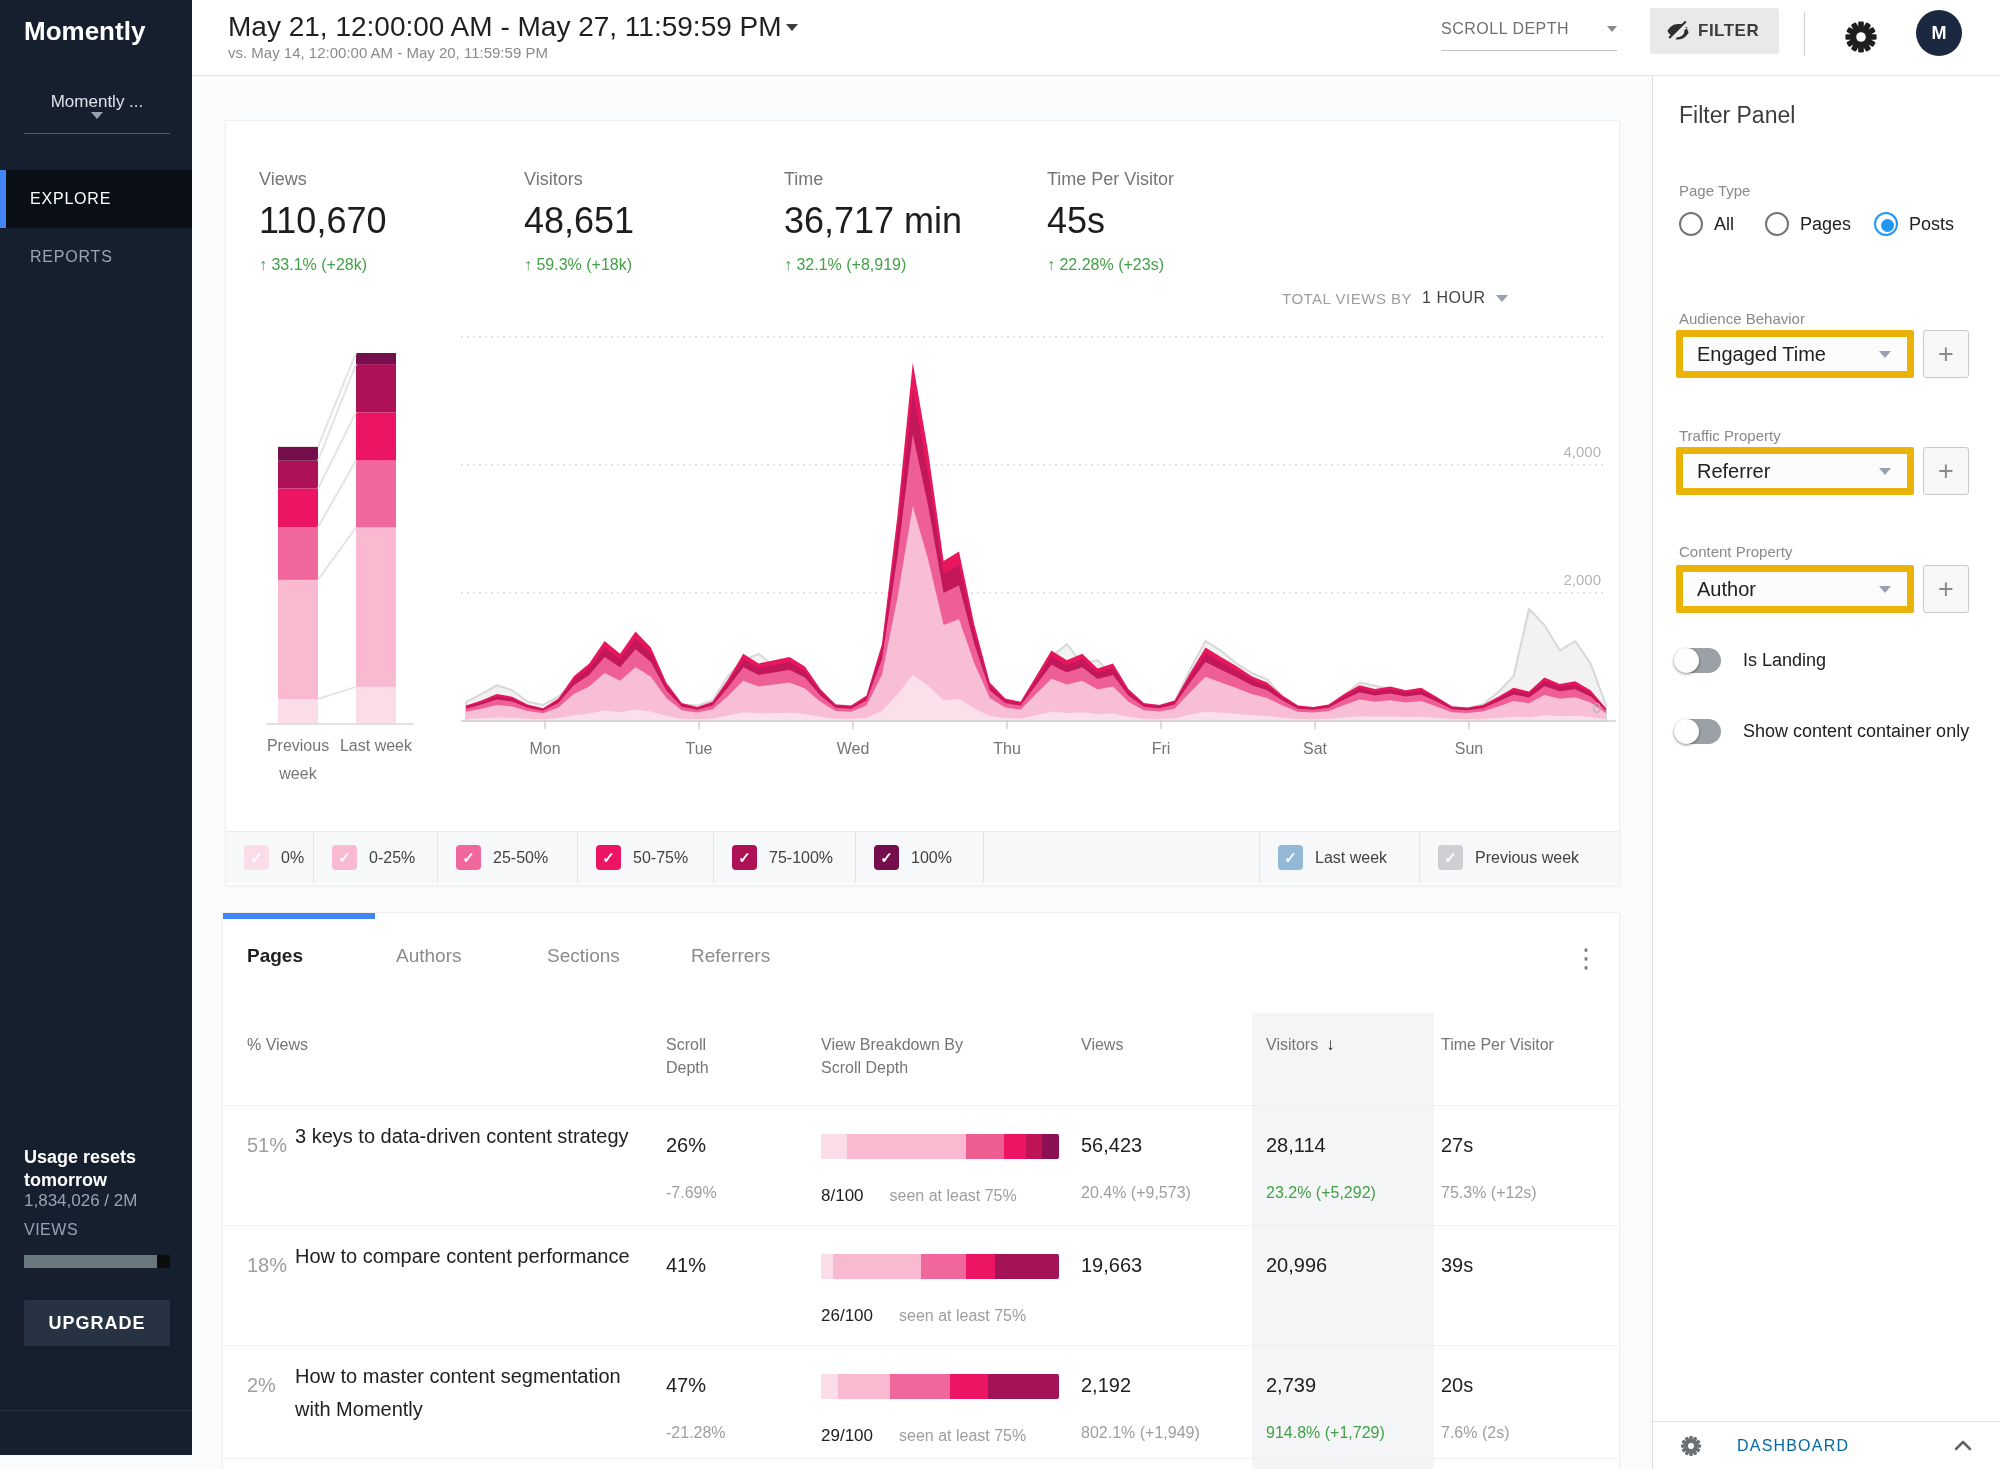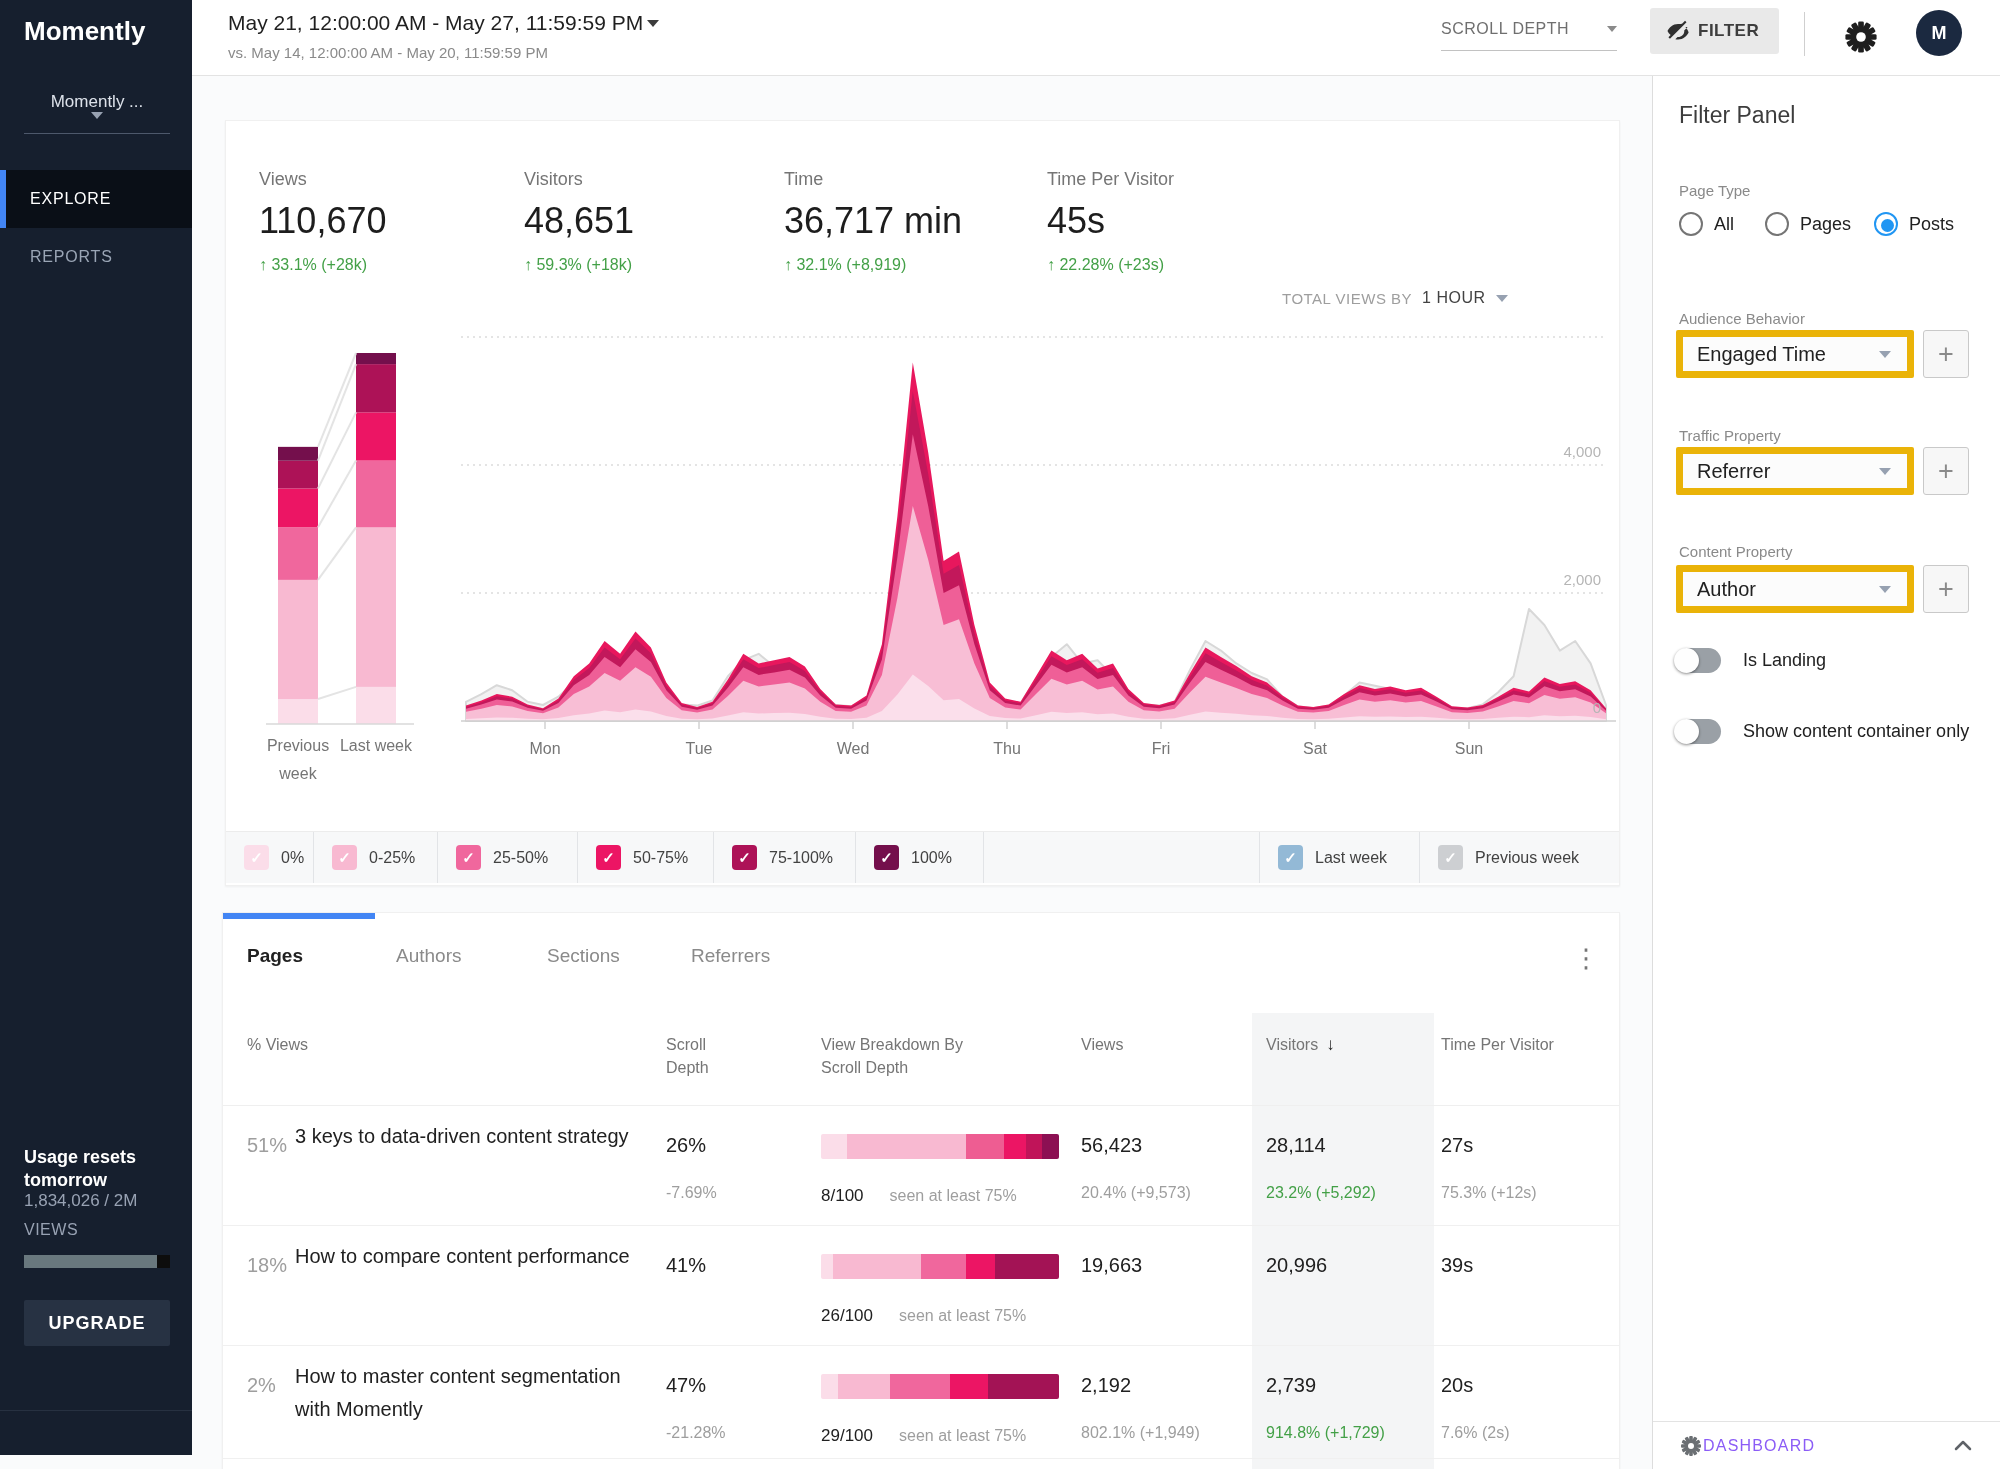--- a/index.html
+++ b/index.html
@@ -23,21 +23,21 @@
   #usage-bar .fill { background:#69787e; height:100%; }
   #usage-bar .tail { background:#0d0d0d; height:100%; flex:1; }
   #upgrade-btn { margin-top:32px; width:146px; height:46px; background:#273243; color:#fff; border:none;
     font-size:18px; font-weight:600; letter-spacing:1px; cursor:pointer; font-family:inherit; border-radius:2px;}
   #sidebar-divider { position:absolute; left:0; right:0; top:1410px; border-top:1px solid #273141; }
   #sidebar-links { position:absolute; left:24px; top:1504px; font-size:17px; color:#8b96a5; display:flex; gap:18px;text-align:right; }
   #sidebar-links span { cursor:pointer; }
 
   
   #topbar { position:absolute; left:192px; top:0; width:1808px; height:76px; background:#fff; border-bottom:1px solid #e3e3e3; z-index:4; }
-  #date-range { position:absolute; left:36px; top:11px; font-size:21px; color:#1f1f1f; display:flex; align-items:center; gap:4px; cursor:pointer;}
+  #date-range { position:absolute; left:36px; top:11px; font-size:28px; color:#1f1f1f; display:flex; align-items:center; gap:4px; cursor:pointer;}
   #date-range .caret-dn { border-top-color:#3c3c3c; }
   #compare-range { position:absolute; left:36px; top:44px; font-size:15px; color:#8a8a8a; }
   #metric-select { position:absolute; left:1249px; top:20px; width:176px; padding-bottom:12px; border-bottom:1px solid #c2c2c2;
     display:flex; align-items:center; justify-content:space-between; font-size:16px; color:#6f6f6f; letter-spacing:.5px; cursor:pointer; }
   #metric-select .caret-dn { border-top-color:#8a8a8a; border-left-width:5px; border-right-width:5px; border-top-width:6px; }
   #filter-btn { position:absolute; left:1458px; top:8px; height:46px; padding:0 20px 0 14px; background:#e9e9e9; border:none; border-radius:3px;
     display:flex; align-items:center; gap:6px; font-size:17px; font-weight:600; color:#3d3d3d; letter-spacing:.5px; cursor:pointer; font-family:inherit;}
   #topbar-divider { position:absolute; left:1612px; top:12px; height:44px; border-left:1px solid #cfcfcf; }
   #gear-top { position:absolute; left:1652px; top:20px; width:34px; height:34px; cursor:pointer; }
   #avatar { position:absolute; left:1724px; top:10px; width:46px; height:46px; border-radius:50%; background:#1b2940; color:#fff;
@@ -104,21 +104,21 @@
     display:flex; align-items:center; justify-content:space-between; padding:0 16px 0 14px; cursor:pointer; }
   .select-box .sel-val { font-size:20px; color:#212121; }
   .plus-btn { position:absolute; left:270px; width:46px; height:48px; background:#f7f7f7; border:1px solid #c9c9c9; border-radius:3px;
     font-size:27px; color:#8a8a8a; display:flex; align-items:center; justify-content:center; cursor:pointer; font-weight:300;}
   .toggle-row { position:absolute; left:23px; display:flex; align-items:center; gap:22px; cursor:pointer; }
   .tg-track { width:45px; height:25px; border-radius:13px; background:#9aa0a6; position:relative; }
   .tg-knob { position:absolute; left:-2px; top:0px; width:25px; height:25px; border-radius:50%; background:#fefefe;
     box-shadow:0 1px 3px rgba(0,0,0,.45); }
   .tg-label { font-size:18px; color:#212121; }
   #panel-bottom { position:absolute; left:0; right:0; bottom:0; height:48px; border-top:1px solid #e3e3e3; display:flex; align-items:center; cursor:pointer;}
-  #dash-label { font-size:16px; color:#8b5cf6; letter-spacing:1.2px; margin-left:0; }
+  #dash-label { font-size:16px; color:#0369a1; letter-spacing:1.2px; margin-left:34px; }
   #chev-up { margin-left:auto; margin-right:28px; }
 
   svg text { font-family:"Liberation Sans", sans-serif; }
 </style>
 </head>
 <body>
 
 <div id="sidebar">
   <div id="logo">Momently</div>
   <div id="workspace">

